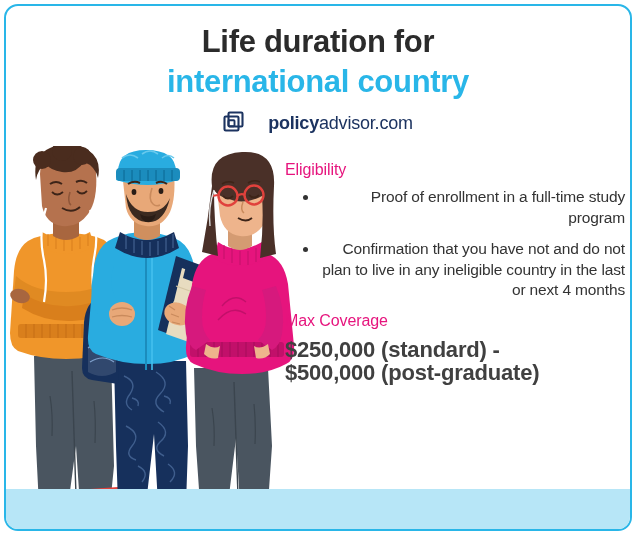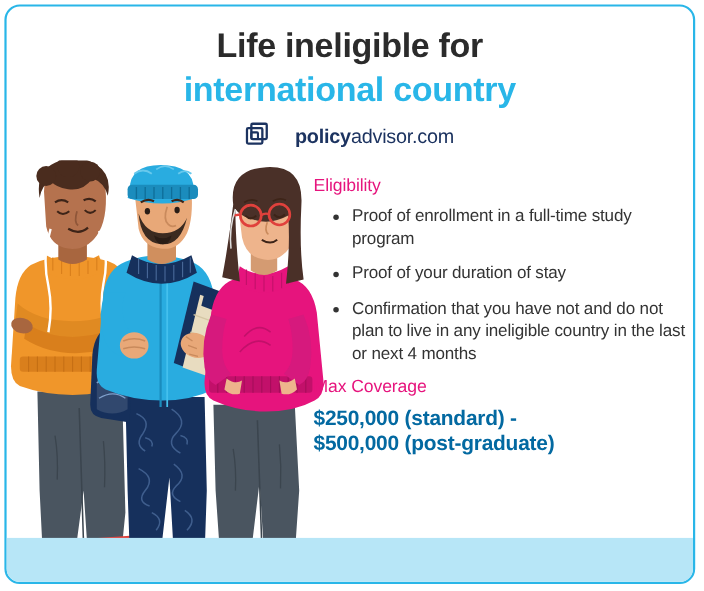--- a/index.html
+++ b/index.html
@@ -74,20 +74,21 @@
     color: #e6147d;
     font-size: 16px;
     font-weight: normal;
     margin: 0 0 8px 0;
     letter-spacing: -0.1px;
   }
   ul.bullets {
     list-style: none;
     margin: 0;
     padding: 0;
+    text-align: right;
   }
   ul.bullets li {
     position: relative;
     padding-left: 35px;
     margin-bottom: 11px;
     font-size: 15.5px;
     line-height: 20.5px;
     color: #333333;
     letter-spacing: -0.15px;
   }
@@ -97,23 +98,23 @@
     top: 8px;
     width: 5px;
     height: 5px;
     border-radius: 50%;
     background: #333333;
   }
   .coverage-head {
     margin-top: 2px;
   }
   .coverage-value {
-    font-size: 19px;
+    font-size: 22px;
     font-weight: bold;
-    color: #0369a1;
+    color: #404040;
     line-height: 23px;
     letter-spacing: -0.2px;
   }
 
   
   .floor {
     position: absolute;
     left: 0;
     bottom: 0;
     width: 100%;
@@ -130,21 +131,21 @@
     height: 365px;
   }
   .illustration svg { display:block; }
 </style>
 </head>
 <body>
 
 <div class="card">
 
   <div class="header">
-    <div class="title-line1">Life ineligible for</div>
+    <div class="title-line1">Life duration for</div>
     <div class="title-line2">international country</div>
 
     <div class="logo-row">
       <span class="logo-mark">
         <svg width="21" height="21" viewBox="0 0 21 21">
           <rect x="5.5" y="1.5" width="14" height="14" rx="1.2" fill="none" stroke="#1c3360" stroke-width="2.1"></rect>
           <rect x="1.5" y="5.5" width="14" height="14" rx="1.2" fill="none" stroke="#1c3360" stroke-width="2.1"></rect>
           <rect x="5.5" y="9.3" width="6" height="6" rx="0.8" fill="none" stroke="#1c3360" stroke-width="1.9"></rect>
         </svg>
       </span>
@@ -389,24 +390,20 @@
 
     <h3 class="section-head">Eligibility</h3>
 
     <ul class="bullets">
       <li>
         <span class="dot"></span>
         <span>Proof of enrollment in a full-time study program</span>
       </li>
       <li>
         <span class="dot"></span>
-        <span>Proof of your duration of stay</span>
-      </li>
-      <li>
-        <span class="dot"></span>
         <span>Confirmation that you have not and do not plan to live in any ineligible country in the last or next 4 months</span>
       </li>
     </ul>
 
     <h3 class="section-head coverage-head">Max Coverage</h3>
     <div class="coverage-value">$250,000 (standard) -</div>
     <div class="coverage-value">$500,000 (post-graduate)</div>
   </div>
 
 </div>

